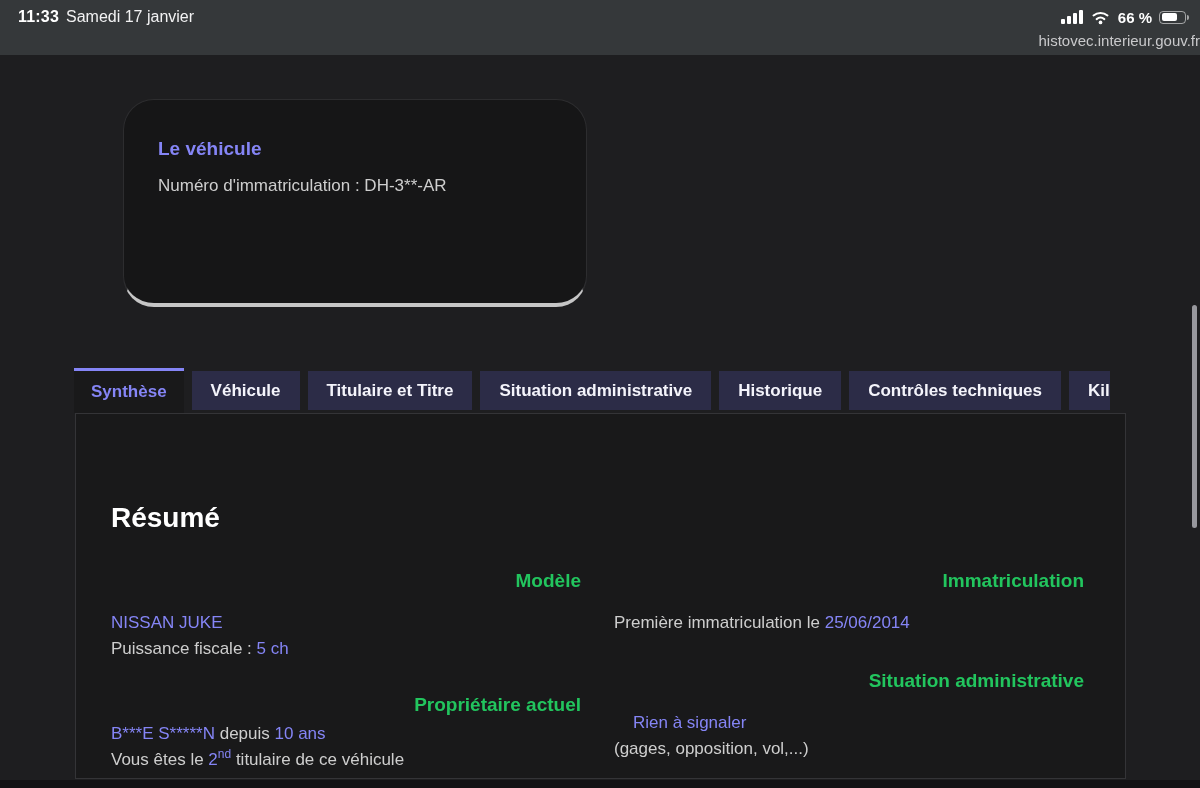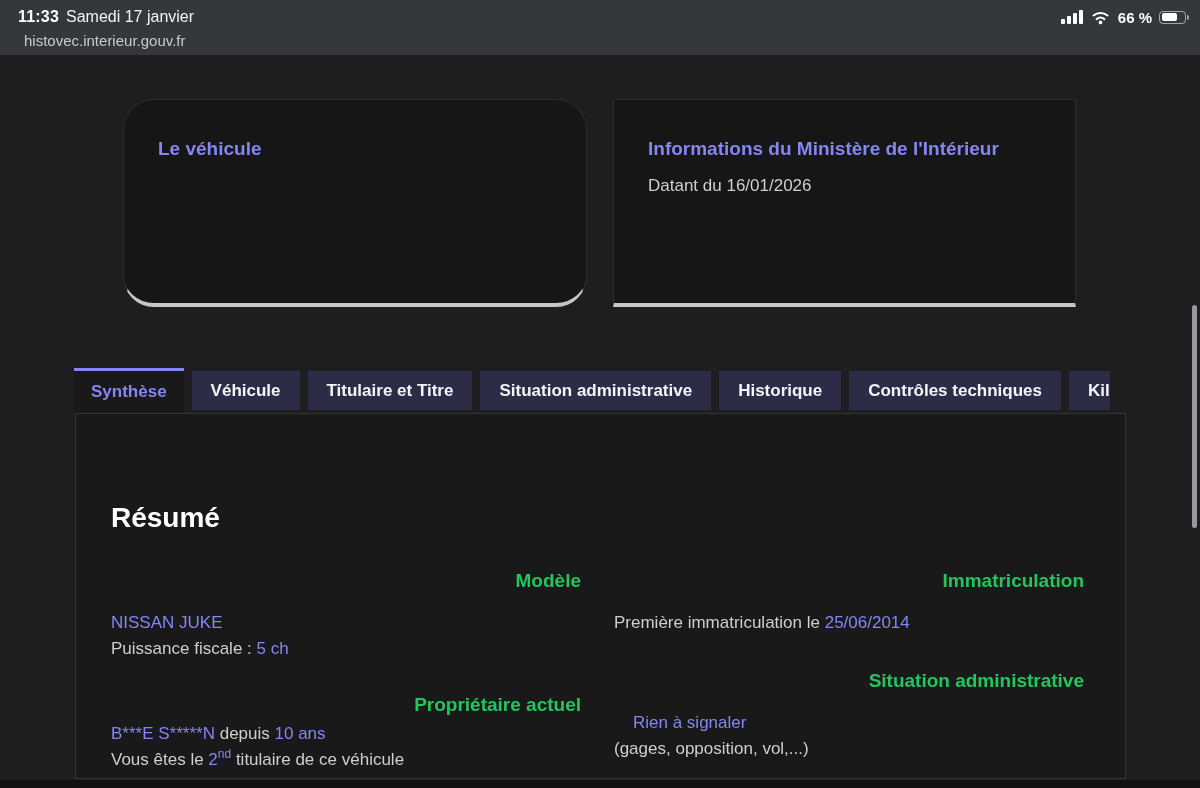--- a/index.html
+++ b/index.html
@@ -17,21 +17,21 @@
   .signal span { width:4px; background:#fff; border-radius:1px; display:block; }
   .signal .b1{height:5px;} .signal .b2{height:8px;} .signal .b3{height:11px;} .signal .b4{height:14px;}
   .wifi svg { display:block; }
   .sb-batt-pct { font-size:15px; font-weight:600; color:#fff; }
   .battery { position:relative; width:27px; height:13px; border:1px solid rgba(255,255,255,.55);
              border-radius:4px; }
   .battery .fill { position:absolute; left:1.5px; top:1.5px; bottom:1.5px; width:63%;
                    background:#fff; border-radius:2px; }
   .battery .nub { position:absolute; right:-4px; top:3.5px; width:2.5px; height:5px;
                   background:rgba(255,255,255,.55); border-radius:0 2px 2px 0; }
-  .url-row { position:absolute; top:30px; left:0; width:1200px; height:25px; text-align:left;padding-left:24px; }
+  .url-row { position:absolute; top:30px; left:0; width:1200px; height:25px; text-align:right; }
   .url-text { font-size:15px; color:#c9c9cb; line-height:22px; }
 
   
   .page { position:absolute; top:55px; left:0; width:1200px; height:725px; background:#1e1e20; }
   .page-bottom-strip { position:absolute; left:0; top:725px; width:1200px; height:8px; background:#121214; }
 
   
   .card { position:absolute; top:44px; height:208px; background:#161617;
           border:1px solid #2d2d2f; border-bottom:4px solid #c6c6c6; padding:34px 34px 0 34px; }
   .card-vehicle { left:123px; width:464px;border-radius:31px; }
@@ -99,26 +99,23 @@
     </div>
     <div class="url-row">
       <span class="url-text">histovec.interieur.gouv.fr</span>
     </div>
   </div>
 
   <div class="page">
 
     <div class="card card-vehicle">
       <h2>Le véhicule</h2>
+      <p>Numéro d'immatriculation : DH-3**-AR</p>
     </div>
 
-    <div class="card card-ministry">
-      <h2>Informations du Ministère de l'Intérieur</h2>
-      <p>Datant du 16/01/2026</p>
-    </div>
 
     <div class="tab-strip">
       <div class="tab active">Synthèse</div>
       <div class="tab">Véhicule</div>
       <div class="tab">Titulaire et Titre</div>
       <div class="tab">Situation administrative</div>
       <div class="tab">Historique</div>
       <div class="tab">Contrôles techniques</div>
       <div class="tab">Kilométrage</div>
     </div>

